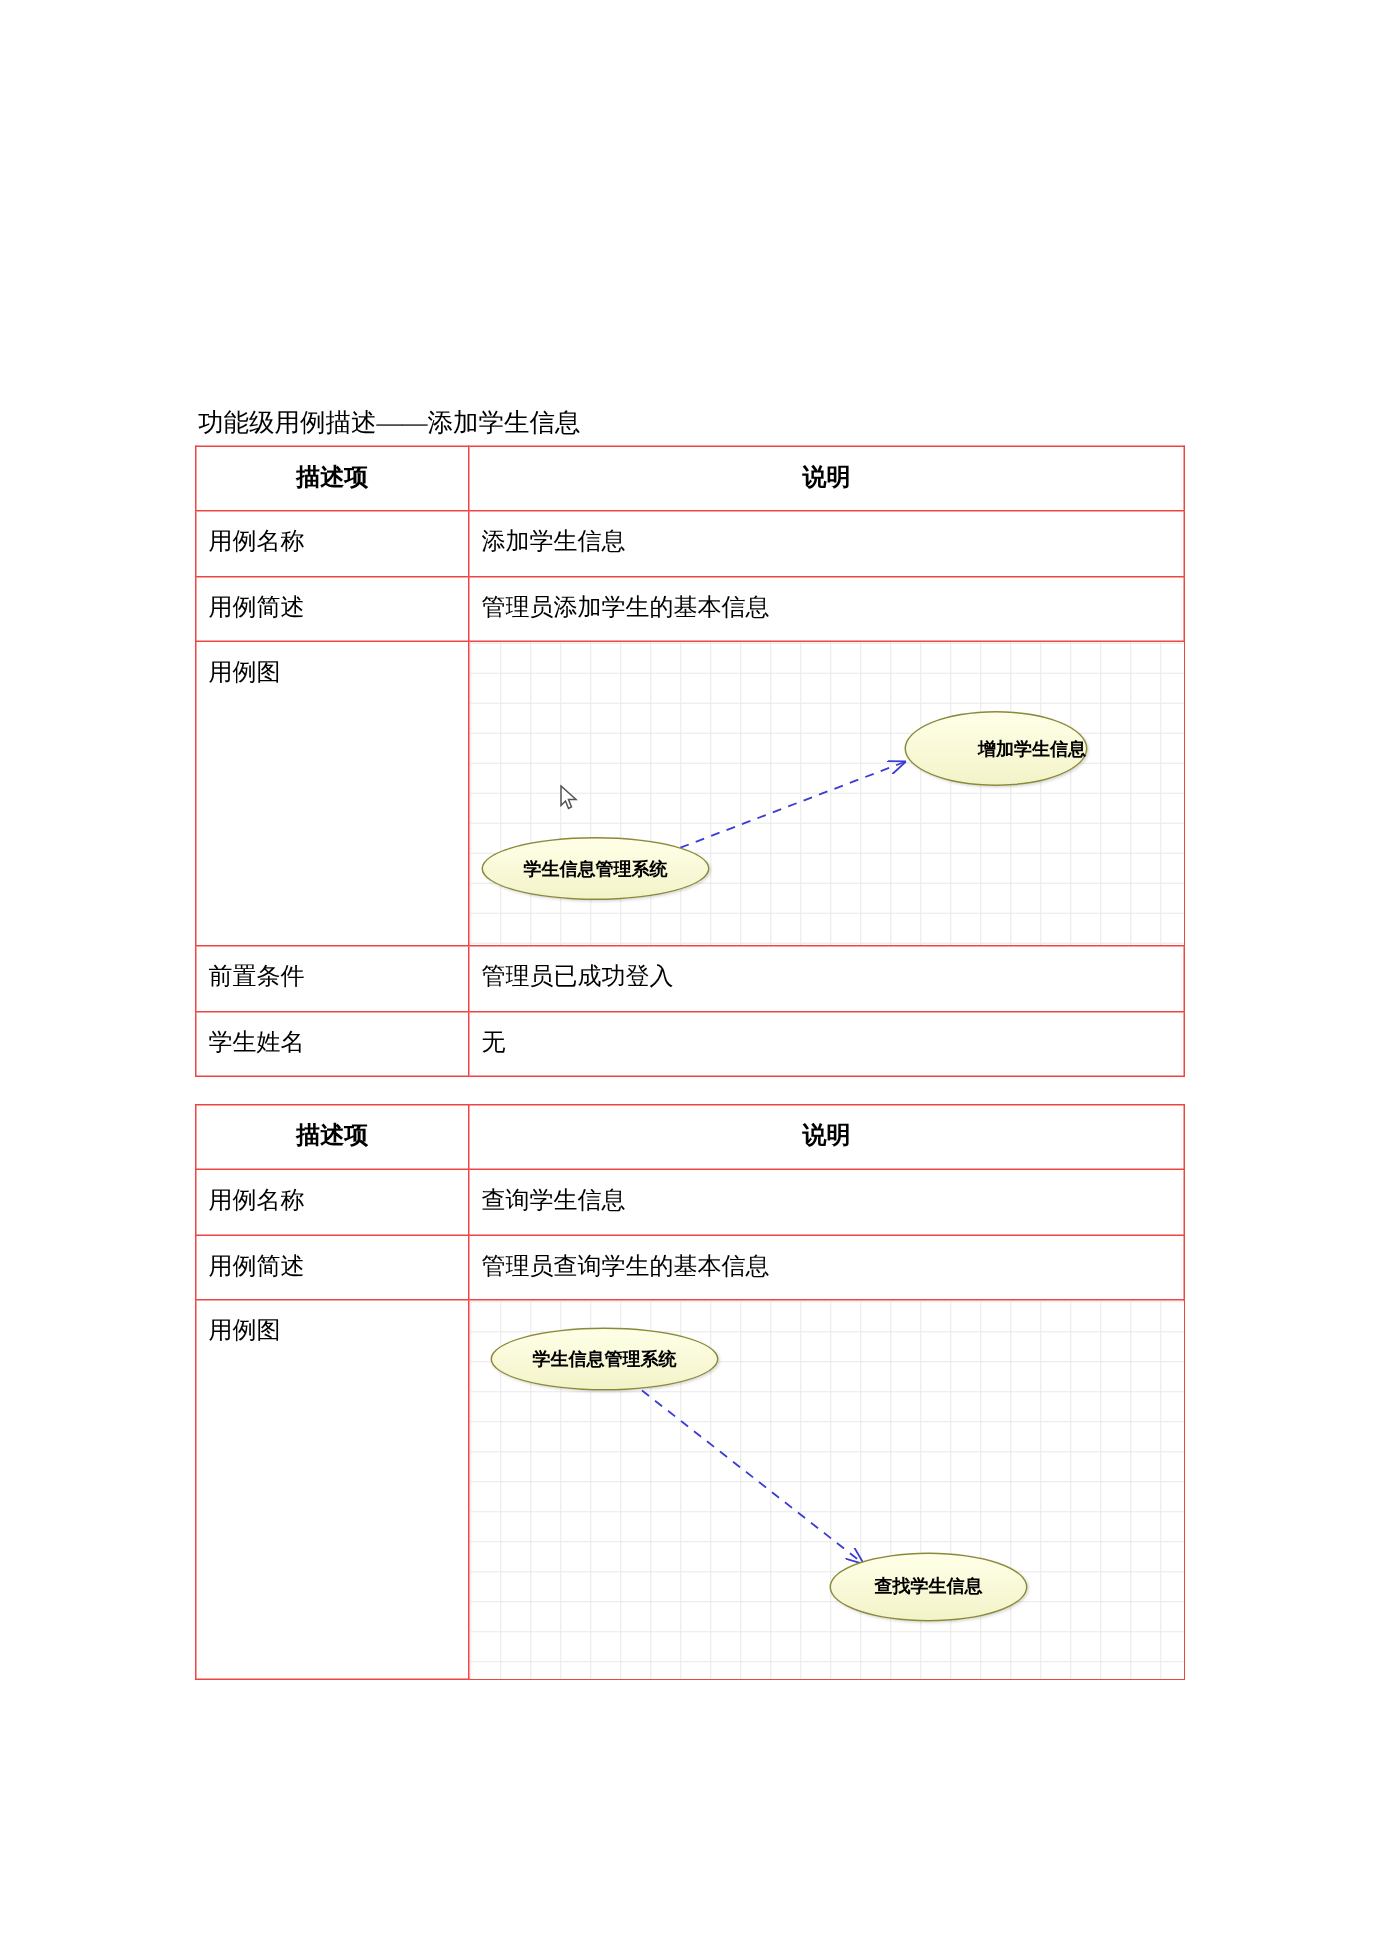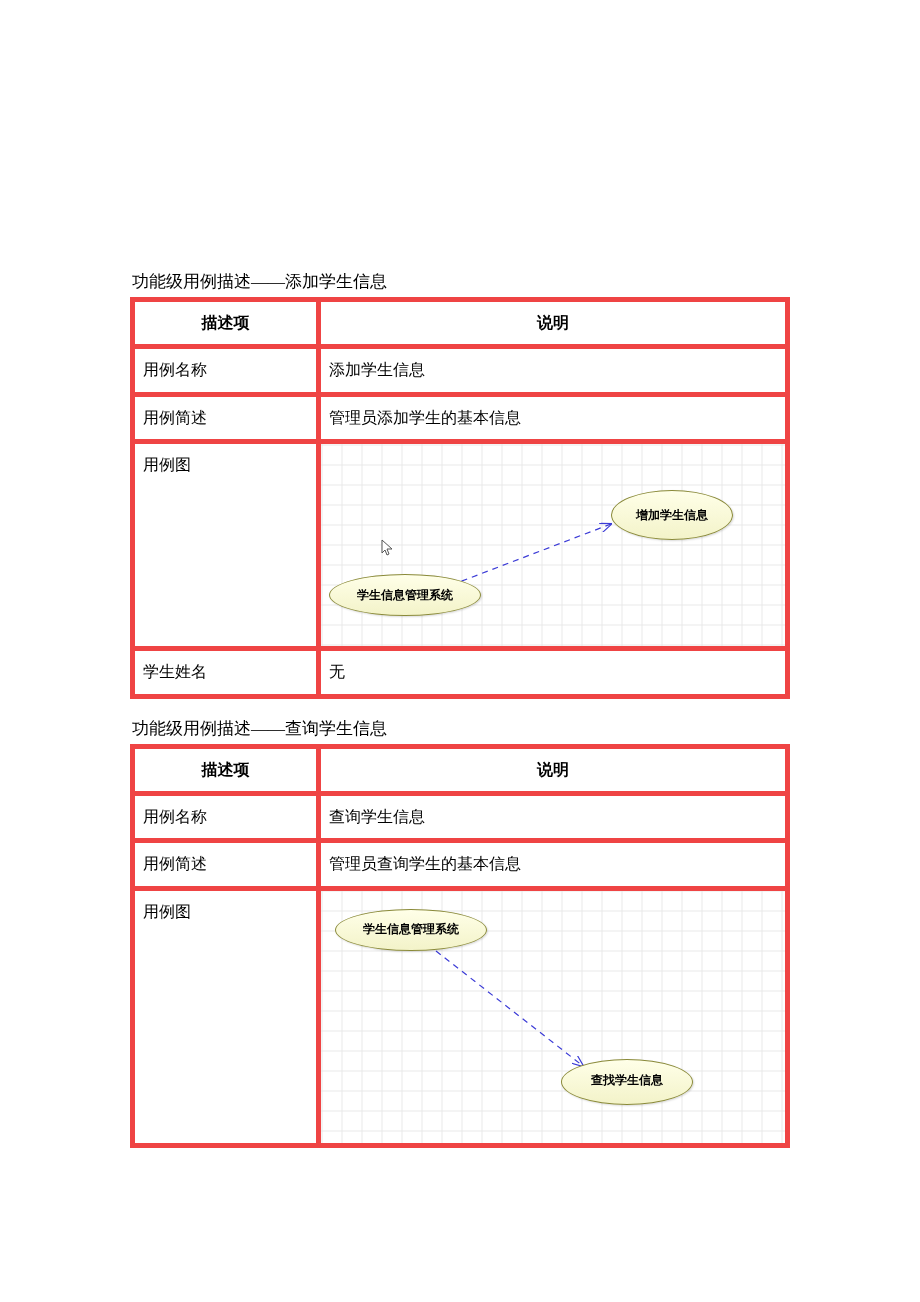--- a/index.html
+++ b/index.html
@@ -20,21 +20,21 @@
   .section-title {
     font-size: 17px;
     margin: 0 0 4px 2px;
   }
   table.use-case {
     border-collapse: collapse;
     width: 660px;
     table-layout: fixed;
   }
   table.use-case td, table.use-case th {
-    border: 5px solid #ef4444;
+    border: 1px solid #ef4444;
     padding: 6px 8px;
     vertical-align: top;
     font-size: 16px;
     line-height: 1.9;
   }
   table.use-case th {
     font-weight: bold;
     text-align: center;
   }
   table.use-case .col-label {
@@ -109,41 +109,44 @@
       <td>用例图</td>
       <td class="diagram-cell">
         <svg class="arrow-svg">
           <defs>
             <marker id="arrowhead1" markerWidth="10" markerHeight="8" refX="9" refY="4" orient="auto">
               <path d="M0,0 L10,4 L0,8" fill="none" stroke="#3b3bd6" stroke-width="1"></path>
             </marker>
           </defs>
           <line x1="120" y1="145" x2="290" y2="80" stroke="#3b3bd6" stroke-width="1.2" stroke-dasharray="6,5" marker-end="url(#arrowhead1)"></line>
         </svg>
-        <div class="uml-ellipse" style="left:290px; top:46px; width:120px; height:48px;">
+        <div class="uml-ellipse" style="left:290px; top:46px; width:120px; height:48px;justify-content:flex-end;">
           <span>增加学生信息</span>
         </div>
         <div class="uml-ellipse" style="left:8px; top:130px; width:150px; height:40px;">
           <span>学生信息管理系统</span>
         </div>
         <svg class="cursor-icon" style="left:60px; top:95px;" viewBox="0 0 14 18">
           <path d="M1 1 L1 14 L4 11 L6 16 L8 15 L6 10 L11 10 Z" fill="#fff" stroke="#555" stroke-width="1"></path>
         </svg>
       </td>
     </tr>
     <tr>
+      <td>前置条件</td>
+      <td>管理员已成功登入</td>
+    </tr>
+    <tr>
       <td>学生姓名</td>
       <td>无</td>
     </tr>
   </tbody>
     </table>
 
   <div class="spacer"></div>
 
-  <div class="section-title">功能级用例描述——查询学生信息</div>
   <table class="use-case">
     <tbody>
         <tr>
       <th class="col-label">描述项</th>
       <th>说明</th>
     </tr>
     <tr>
       <td>用例名称</td>
       <td>查询学生信息</td>
     </tr>

